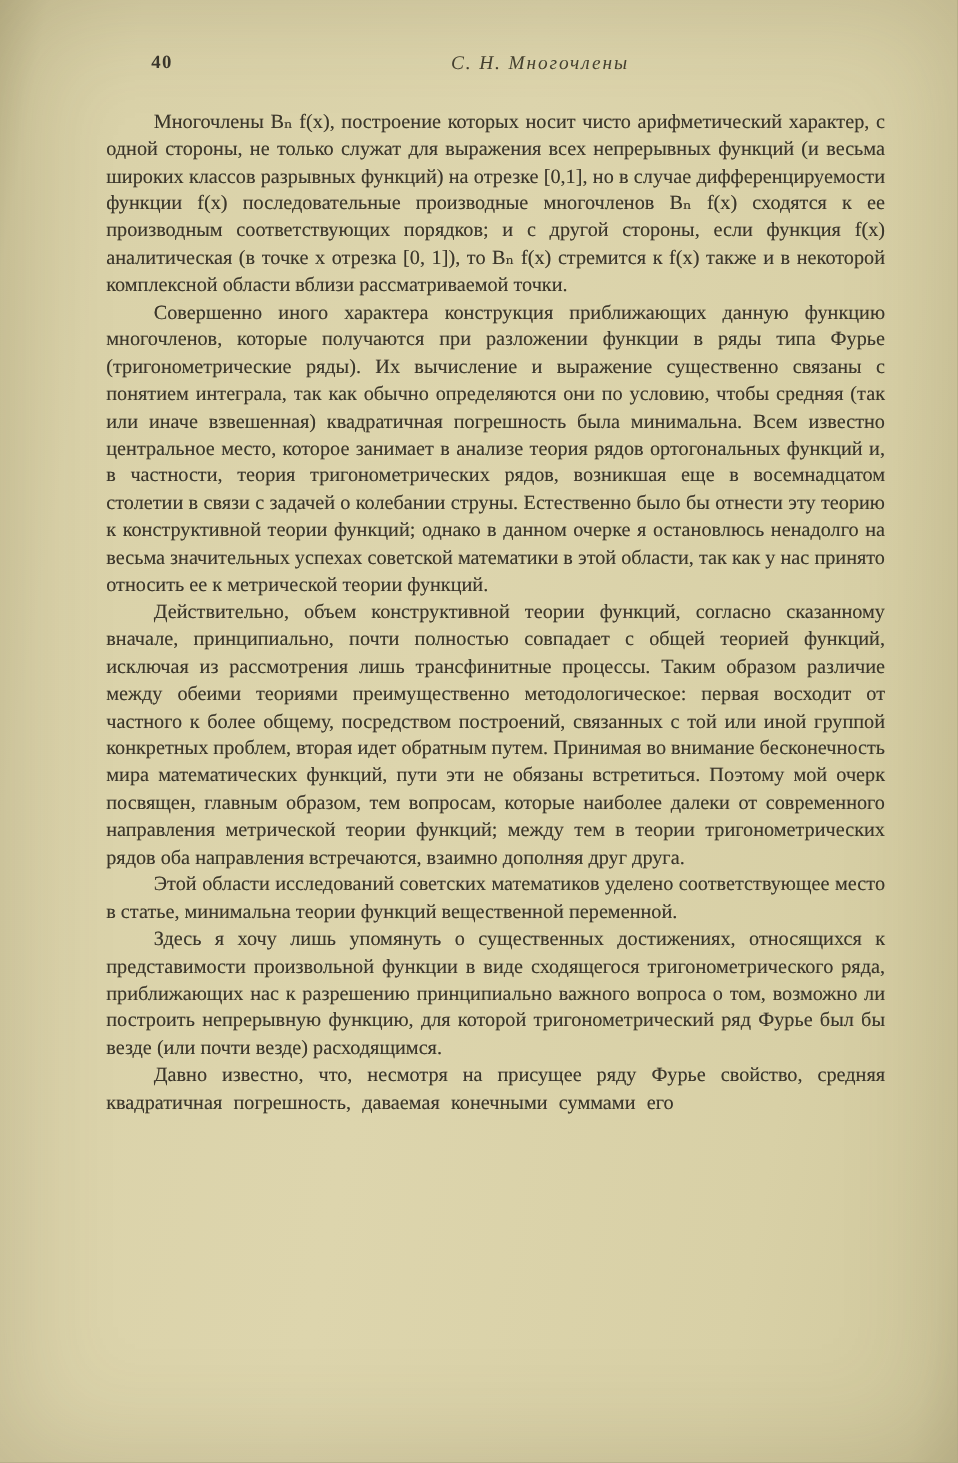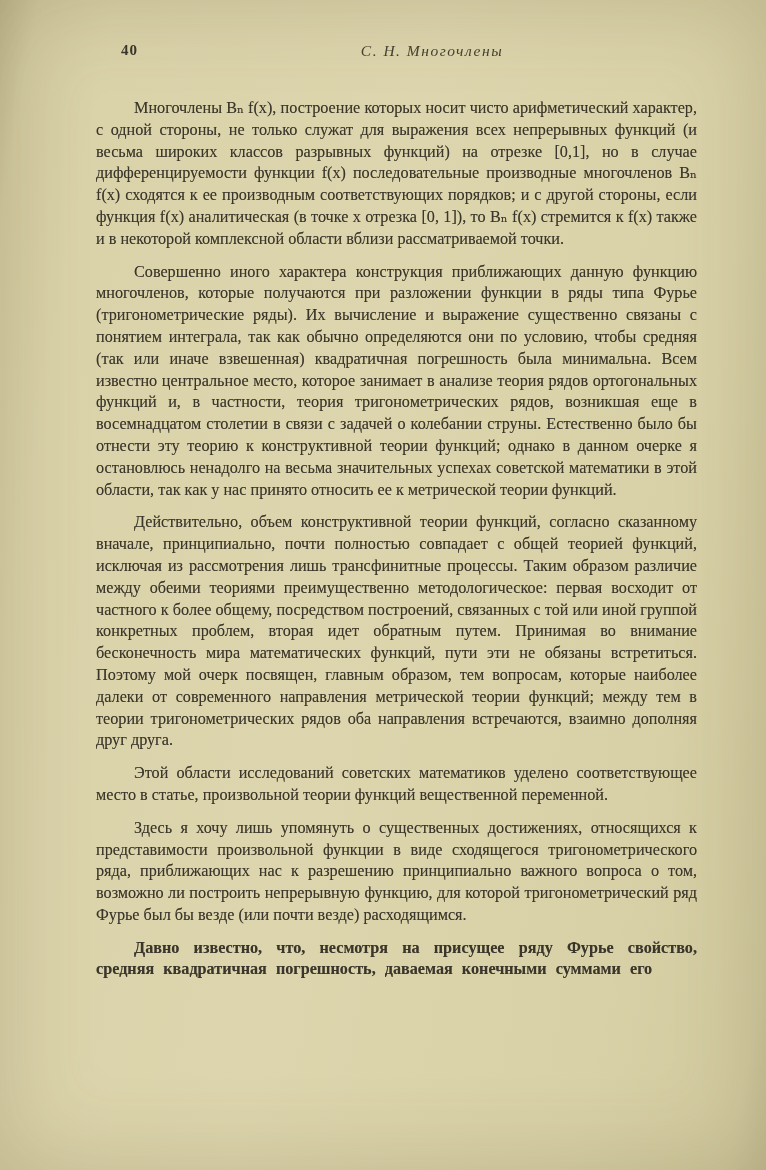--- a/index.html
+++ b/index.html
@@ -59,40 +59,39 @@
     top: 87px;
     left: 85px;
     width: 623px;
     font-size: 16.2px;
     line-height: 21.8px;
     text-align: justify;
     color: #3b362b;
     text-shadow: 0 0 0.4px rgba(59, 54, 43, 0.45);
   }
   .text-block p {
-    margin: 11px;
+    margin: 0;
     text-indent: 38px;
   }
   .text-block p.loose {
     word-spacing: 5px;
-    font-weight: bold;
   }
 </style>
 </head>
 <body>
 
 <div class="page">
 
   <div class="running-header">
     <span class="page-number">40</span>
     <span class="running-title">С. Н. Многочлены</span>
   </div>
 
   <div class="text-block">
     <p>Многочлены Bₙ f(x), построение которых носит чисто арифметический характер, с одной стороны, не только служат для выражения всех непрерывных функций (и весьма широких классов разрывных функций) на отрезке [0,1], но в случае дифференцируемости функции f(x) последовательные производные многочленов Bₙ f(x) сходятся к ее производным соответствующих порядков; и с другой стороны, если функция f(x) аналитическая (в точке x отрезка [0, 1]), то Bₙ f(x) стремится к f(x) также и в некоторой комплексной области вблизи рассматриваемой точки.</p>
     <p>Совершенно иного характера конструкция приближающих данную функцию многочленов, которые получаются при разложении функции в ряды типа Фурье (тригонометрические ряды). Их вычисление и выражение существенно связаны с понятием интеграла, так как обычно определяются они по условию, чтобы средняя (так или иначе взвешенная) квадратичная погрешность была минимальна. Всем известно центральное место, которое занимает в анализе теория рядов ортогональных функций и, в частности, теория тригонометрических рядов, возникшая еще в восемнадцатом столетии в связи с задачей о колебании струны. Естественно было бы отнести эту теорию к конструктивной теории функций; однако в данном очерке я остановлюсь ненадолго на весьма значительных успехах советской математики в этой области, так как у нас принято относить ее к метрической теории функций.</p>
     <p>Действительно, объем конструктивной теории функций, согласно сказанному вначале, принципиально, почти полностью совпадает с общей теорией функций, исключая из рассмотрения лишь трансфинитные процессы. Таким образом различие между обеими теориями преимущественно методологическое: первая восходит от частного к более общему, посредством построений, связанных с той или иной группой конкретных проблем, вторая идет обратным путем. Принимая во внимание бесконечность мира математических функций, пути эти не обязаны встретиться. Поэтому мой очерк посвящен, главным образом, тем вопросам, которые наиболее далеки от современного направления метрической теории функций; между тем в теории тригонометрических рядов оба направления встречаются, взаимно дополняя друг друга.</p>
-    <p>Этой области исследований советских математиков уделено соответствующее место в статье, произвольной теории функций вещественной переменной.</p>
+    <p>Этой области исследований советских математиков уделено соответствующее место в статье, минимальна теории функций вещественной переменной.</p>
     <p>Здесь я хочу лишь упомянуть о существенных достижениях, относящихся к представимости произвольной функции в виде сходящегося тригонометрического ряда, приближающих нас к разрешению принципиально важного вопроса о том, возможно ли построить непрерывную функцию, для которой тригонометрический ряд Фурье был бы везде (или почти везде) расходящимся.</p>
     <p class="loose">Давно известно, что, несмотря на присущее ряду Фурье свойство, средняя квадратичная погрешность, даваемая конечными суммами его</p>
   </div>
 
 </div>
 
 </body></html>

